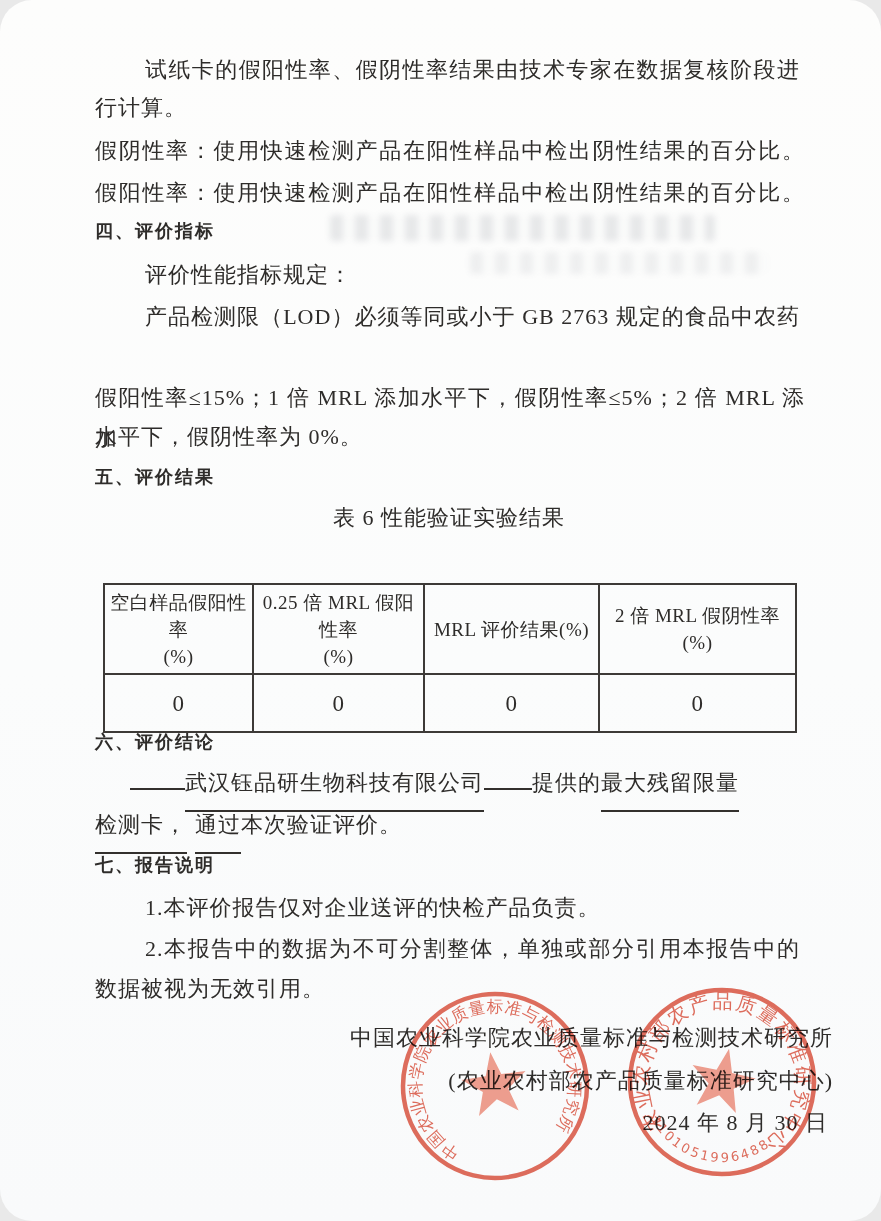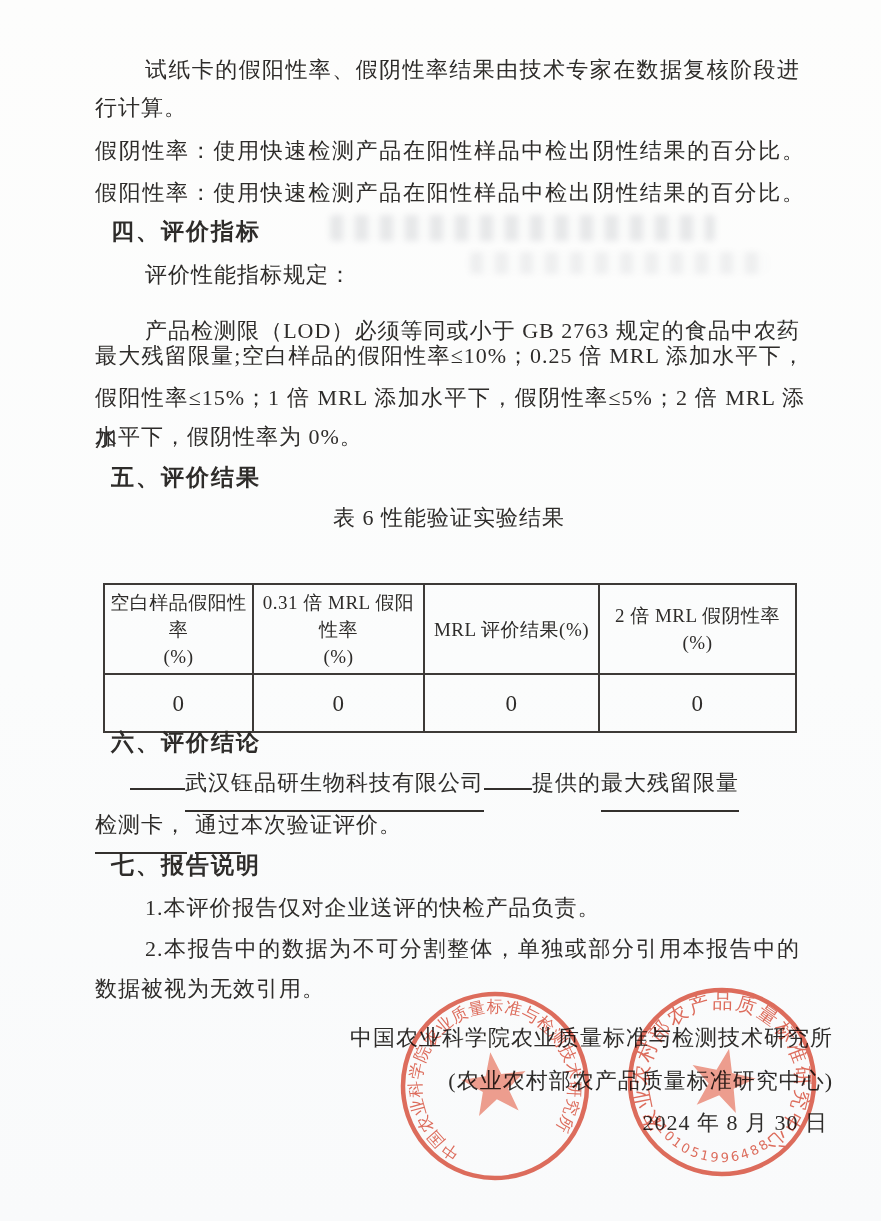--- a/index.html
+++ b/index.html
@@ -5,37 +5,37 @@
   * { margin: 0; padding: 0; box-sizing: border-box; }
   html, body { background: #e9e9e9; }
   .page {
     position: relative;
     width: 881px; height: 1221px;
     margin: 0 auto;
     background: linear-gradient(180deg, #fdfdfc 0%, #fbfcfc 55%, #f9fafb 100%);
     overflow: hidden;
     font-family: "Liberation Serif", "DejaVu Serif", serif;
     color: #2e2c2a;
+    border-radius: 32px;
   }
   .ln {
     position: absolute;
     height: 41px; line-height: 41px;
     font-size: 22px; letter-spacing: 1px;
     white-space: nowrap;
   }
   .just {
     white-space: normal;
     text-align: justify;
     text-align-last: justify;
   }
   .heading {
     font-weight: bold;
-    font-size: 23px;
+    font-size: 18px;
     letter-spacing: 2px;
-    margin-left: 16px;
   }
   .caption { text-align: center; }
   .ul { border-bottom: 2px solid #33302d; padding-bottom: 15px; }
   .blank-ul {
     display: inline-block;
     border-bottom: 2px solid #33302d;
     height: 26px; vertical-align: baseline;
   }
   .doc-table {
     position: absolute;
@@ -84,43 +84,42 @@
   <div class="ln just" style="top:49px; left:145px; width:655px;">试纸卡的假阳性率、假阴性率结果由技术专家在数据复核阶段进</div>
   <div class="ln" style="top:87px; left:95px;">行计算。</div>
   <div class="ln just" style="top:130px; left:95px; width:710px;">假阴性率：使用快速检测产品在阳性样品中检出阴性结果的百分比。</div>
   <div class="ln just" style="top:172px; left:95px; width:710px;">假阳性率：使用快速检测产品在阳性样品中检出阴性结果的百分比。</div>
 
   <div class="ghost" style="top:215px; left:330px; width:385px; height:26px;"></div>
   <div class="ghost" style="top:252px; left:470px; width:300px; height:22px; opacity:0.18;"></div>
 
   <div class="ln heading" style="top:211px; left:95px;">四、评价指标</div>
   <div class="ln" style="top:254px; left:145px;">评价性能指标规定：</div>
-  <div class="ln just" style="top:296px; left:145px; width:655px;margin-top:14px;">产品检测限（LOD）必须等同或小于 GB 2763 规定的食品中农药</div>
-  <div class="ln just" style="top:335px; left:95px; width:710px;">最大残留限量;空白样品的假阳性率≤10%；0.25 倍 MRL 添加水平下，</div>
+  <div class="ln just" style="top:296px; left:145px; width:655px;">产品检测限（LOD）必须等同或小于 GB 2763 规定的食品中农药</div>
   <div class="ln just" style="top:377px; left:95px; width:710px;">假阳性率≤15%；1 倍 MRL 添加水平下，假阴性率≤5%；2 倍 MRL 添加</div>
   <div class="ln" style="top:416px; left:95px;">水平下，假阴性率为 0%。</div>
 
   <div class="ln heading" style="top:457px; left:95px;">五、评价结果</div>
   <div class="ln caption" style="top:497px; left:103px; width:692px;">表 6 性能验证实验结果</div>
 
   <table class="doc-table" style="top:543px; left:103px; width:692px;">
     <colgroup>
       <col style="width:149px">
         <col style="width:171px">
       <col style="width:175px">
         <col style="width:197px">
     </colgroup>
     <tbody>
         <tr class="hdr-row">
       <td>
         <div>空白样品假阳性率</div>
         <div class="hdr-l2">(%)</div>
       </td>
       <td>
-        <div>0.31 倍 MRL 假阳性率</div>
+        <div>0.25 倍 MRL 假阳性率</div>
         <div class="hdr-l2">(%)</div>
       </td>
       <td>
         <div>MRL 评价结果(%)</div>
 
       </td>
       <td>
         <div>2 倍 MRL 假阴性率(%)</div>
 
       </td>

